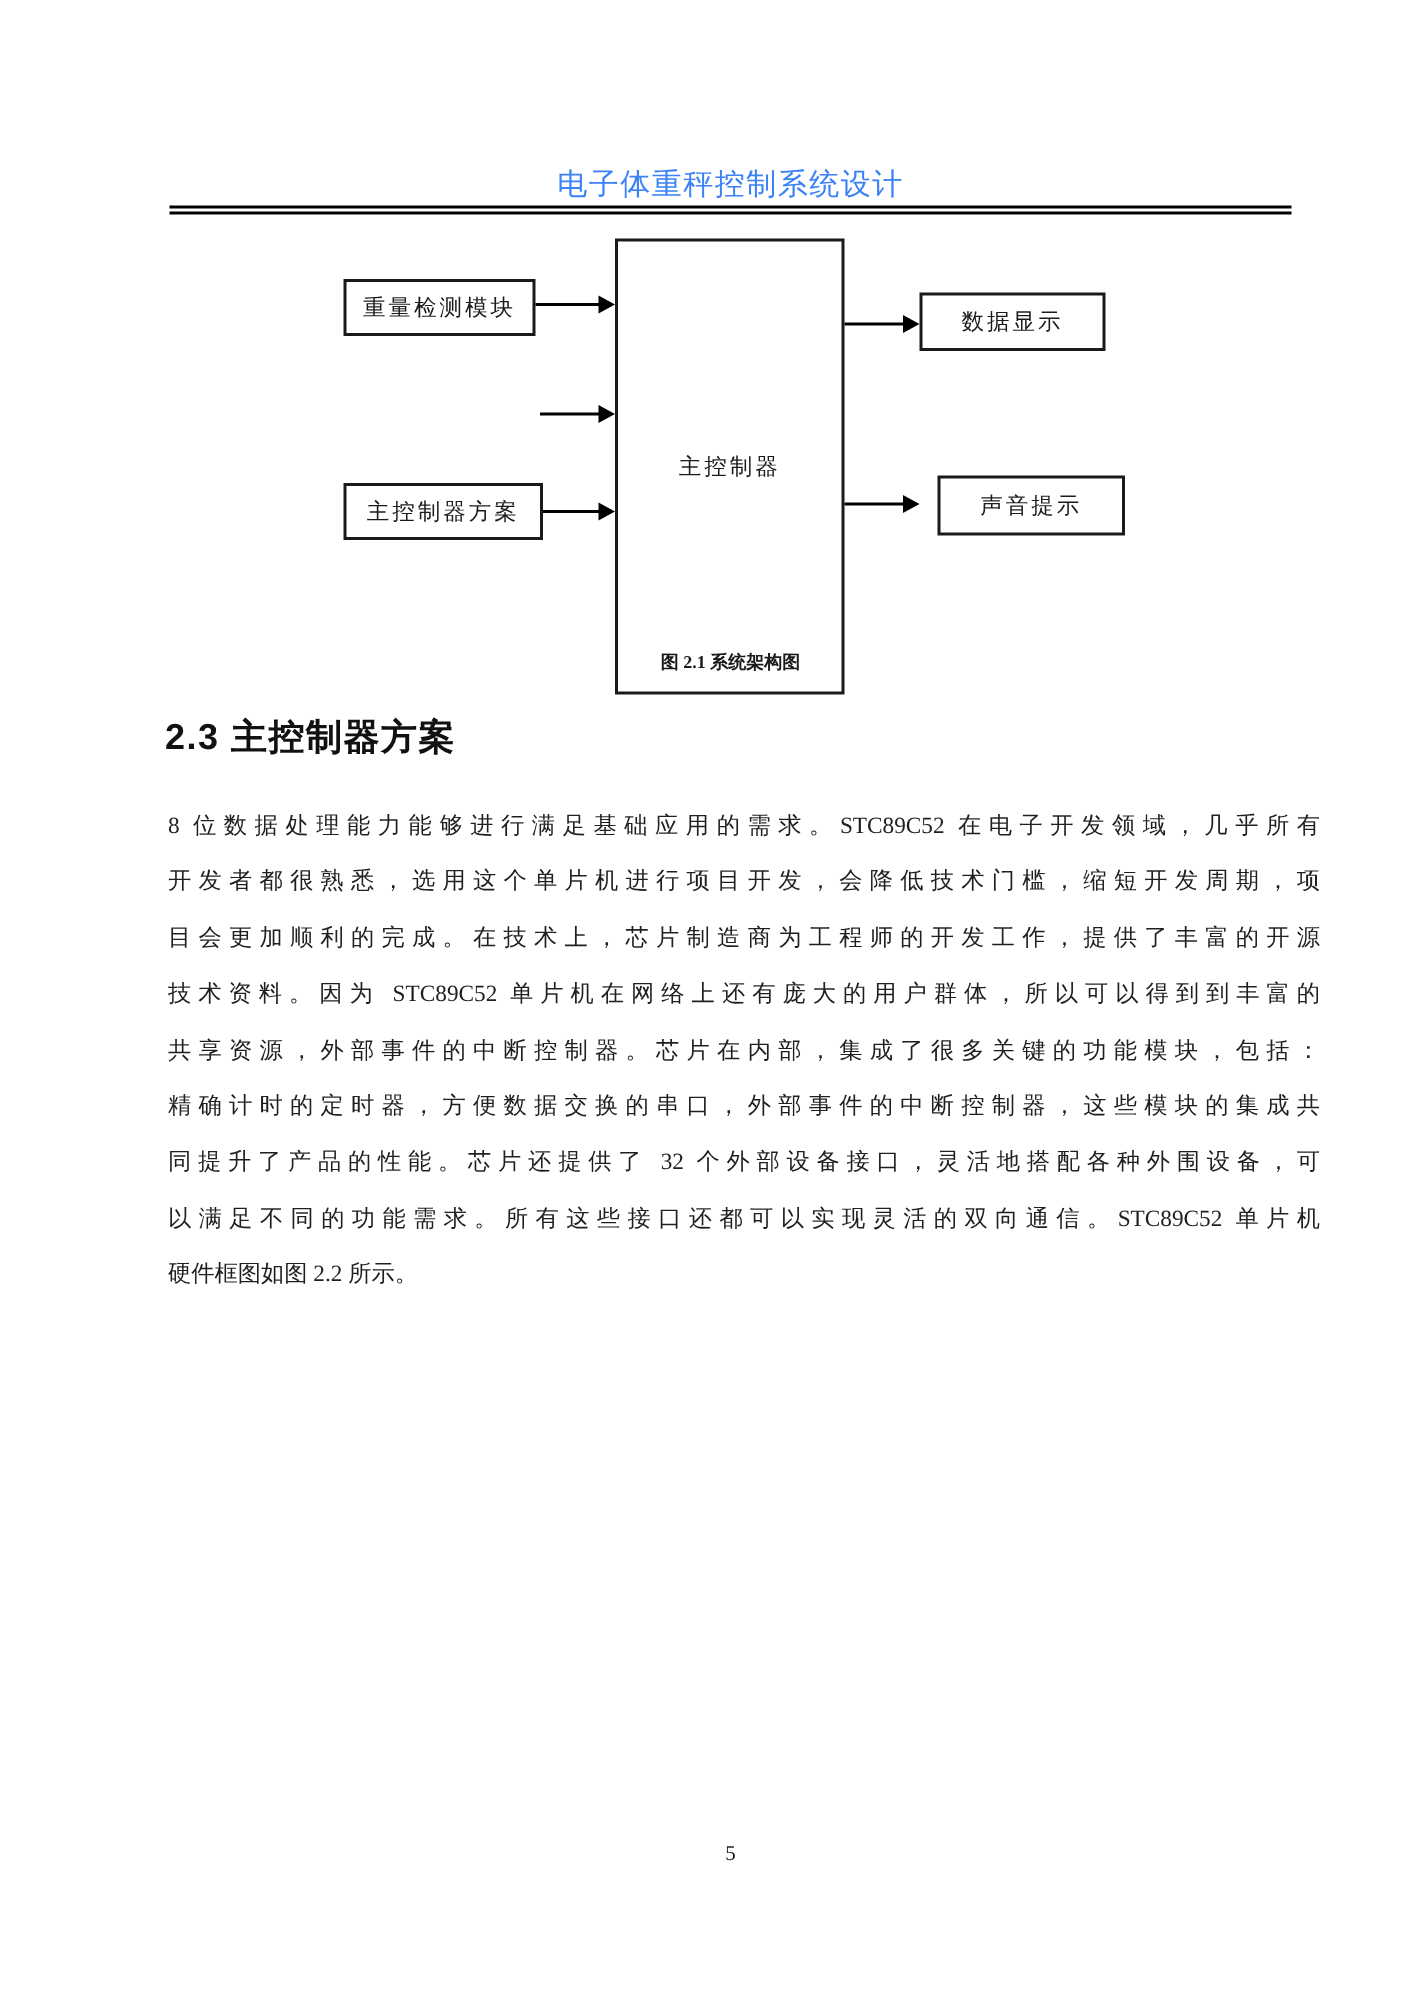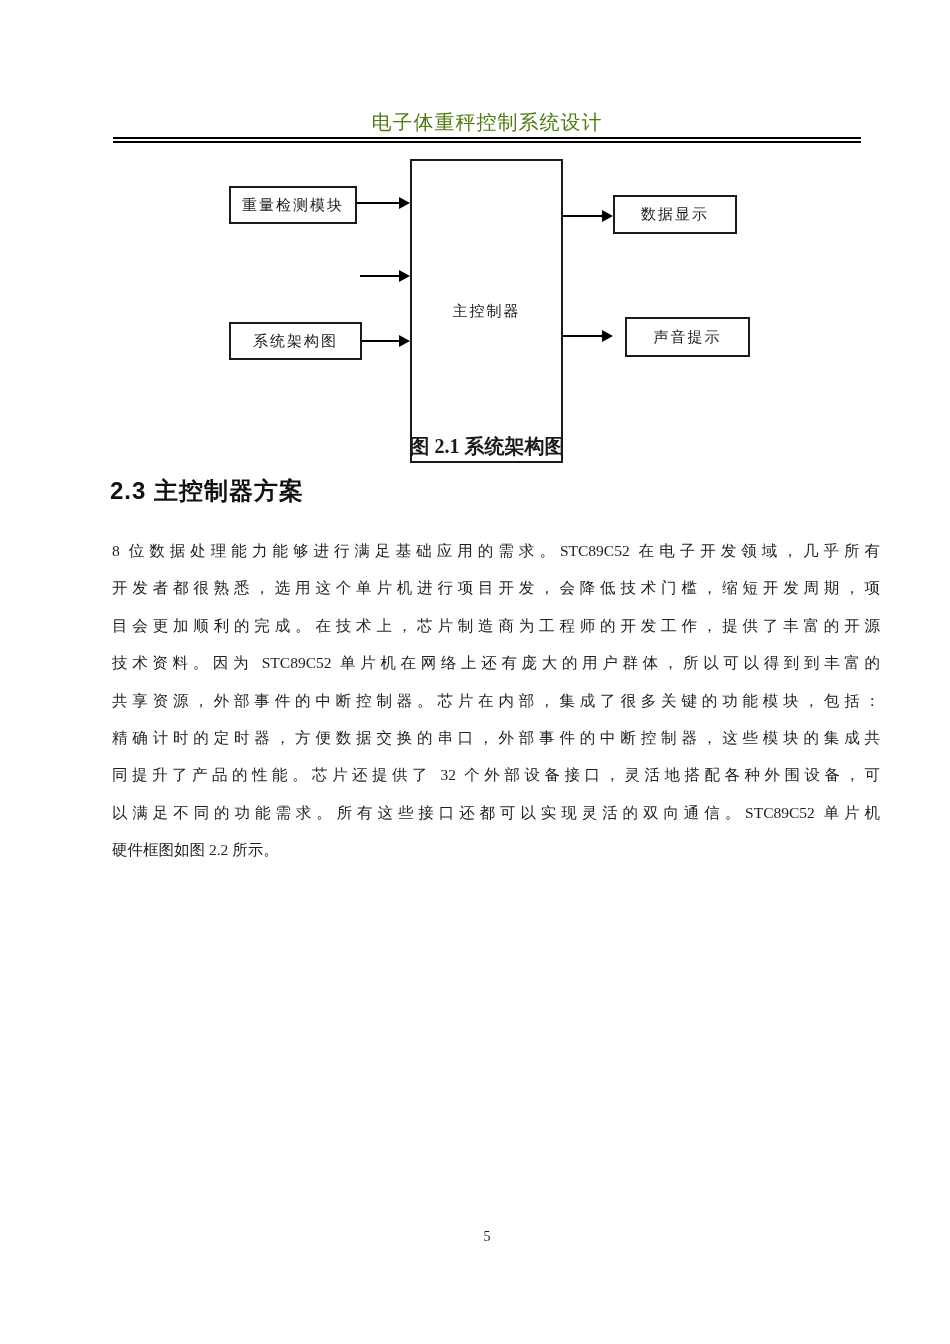--- a/index.html
+++ b/index.html
@@ -9,21 +9,21 @@
     position: relative;
     font-family: "Liberation Serif", serif;
     color: #1a1a1a;
     overflow: hidden;
   }
 
   
   .header-title {
     position: absolute; top: 109px; left: 113px; width: 748px;
     text-align: center; font-size: 20px; letter-spacing: 1px;
-    color: #4d7c0f;
+    color: #3b82f6;
   }
   .header-rule {
     position: absolute; top: 137px; left: 113px; width: 748px;
     height: 6px;
     border-top: 2px solid #000;
     border-bottom: 2px solid #000;
   }
 
   
   .diagram { position: absolute; top: 0; left: 0; width: 950px; height: 430px; }
@@ -46,21 +46,21 @@
   .arrow .head {
     position: absolute; top: 0; width: 0; height: 0;
     border-top: 6px solid transparent;
     border-bottom: 6px solid transparent;
     border-left: 11px solid #000;
   }
 
   
   .figure-caption {
     position: absolute; top: 433px; left: 113px; width: 748px;
-    text-align: center; font-size: 20px; font-weight: bold;
+    text-align: center; font-size: 12px; font-weight: bold;
   }
   .section-heading {
     position: absolute; top: 475px; left: 110px; width: 770px;
     font-family: "Liberation Sans", sans-serif;
     font-size: 24px; font-weight: bold; color: #111;
     letter-spacing: 1px;
   }
 
   
   .body-paragraph {
@@ -84,21 +84,21 @@
 </style>
 </head>
 <body>
 
 <div class="header-title">电子体重秤控制系统设计</div>
 <div class="header-rule"></div>
 
 <div class="diagram">
 
   <div class="dbox dbox-in1">重量检测模块</div>
-  <div class="dbox dbox-in3">系统架构图</div>
+  <div class="dbox dbox-in3">主控制器方案</div>
 
   <div class="dbox dbox-main">主控制器</div>
 
   <div class="dbox dbox-out1">数据显示</div>
   <div class="dbox dbox-out2">声音提示</div>
 
   <div class="arrow" style="left:357px; top:197px; width:53px; height:12px;">
     <div class="shaft" style="width:44px;"></div>
       <div class="head" style="left:42px;"></div>
   </div>

